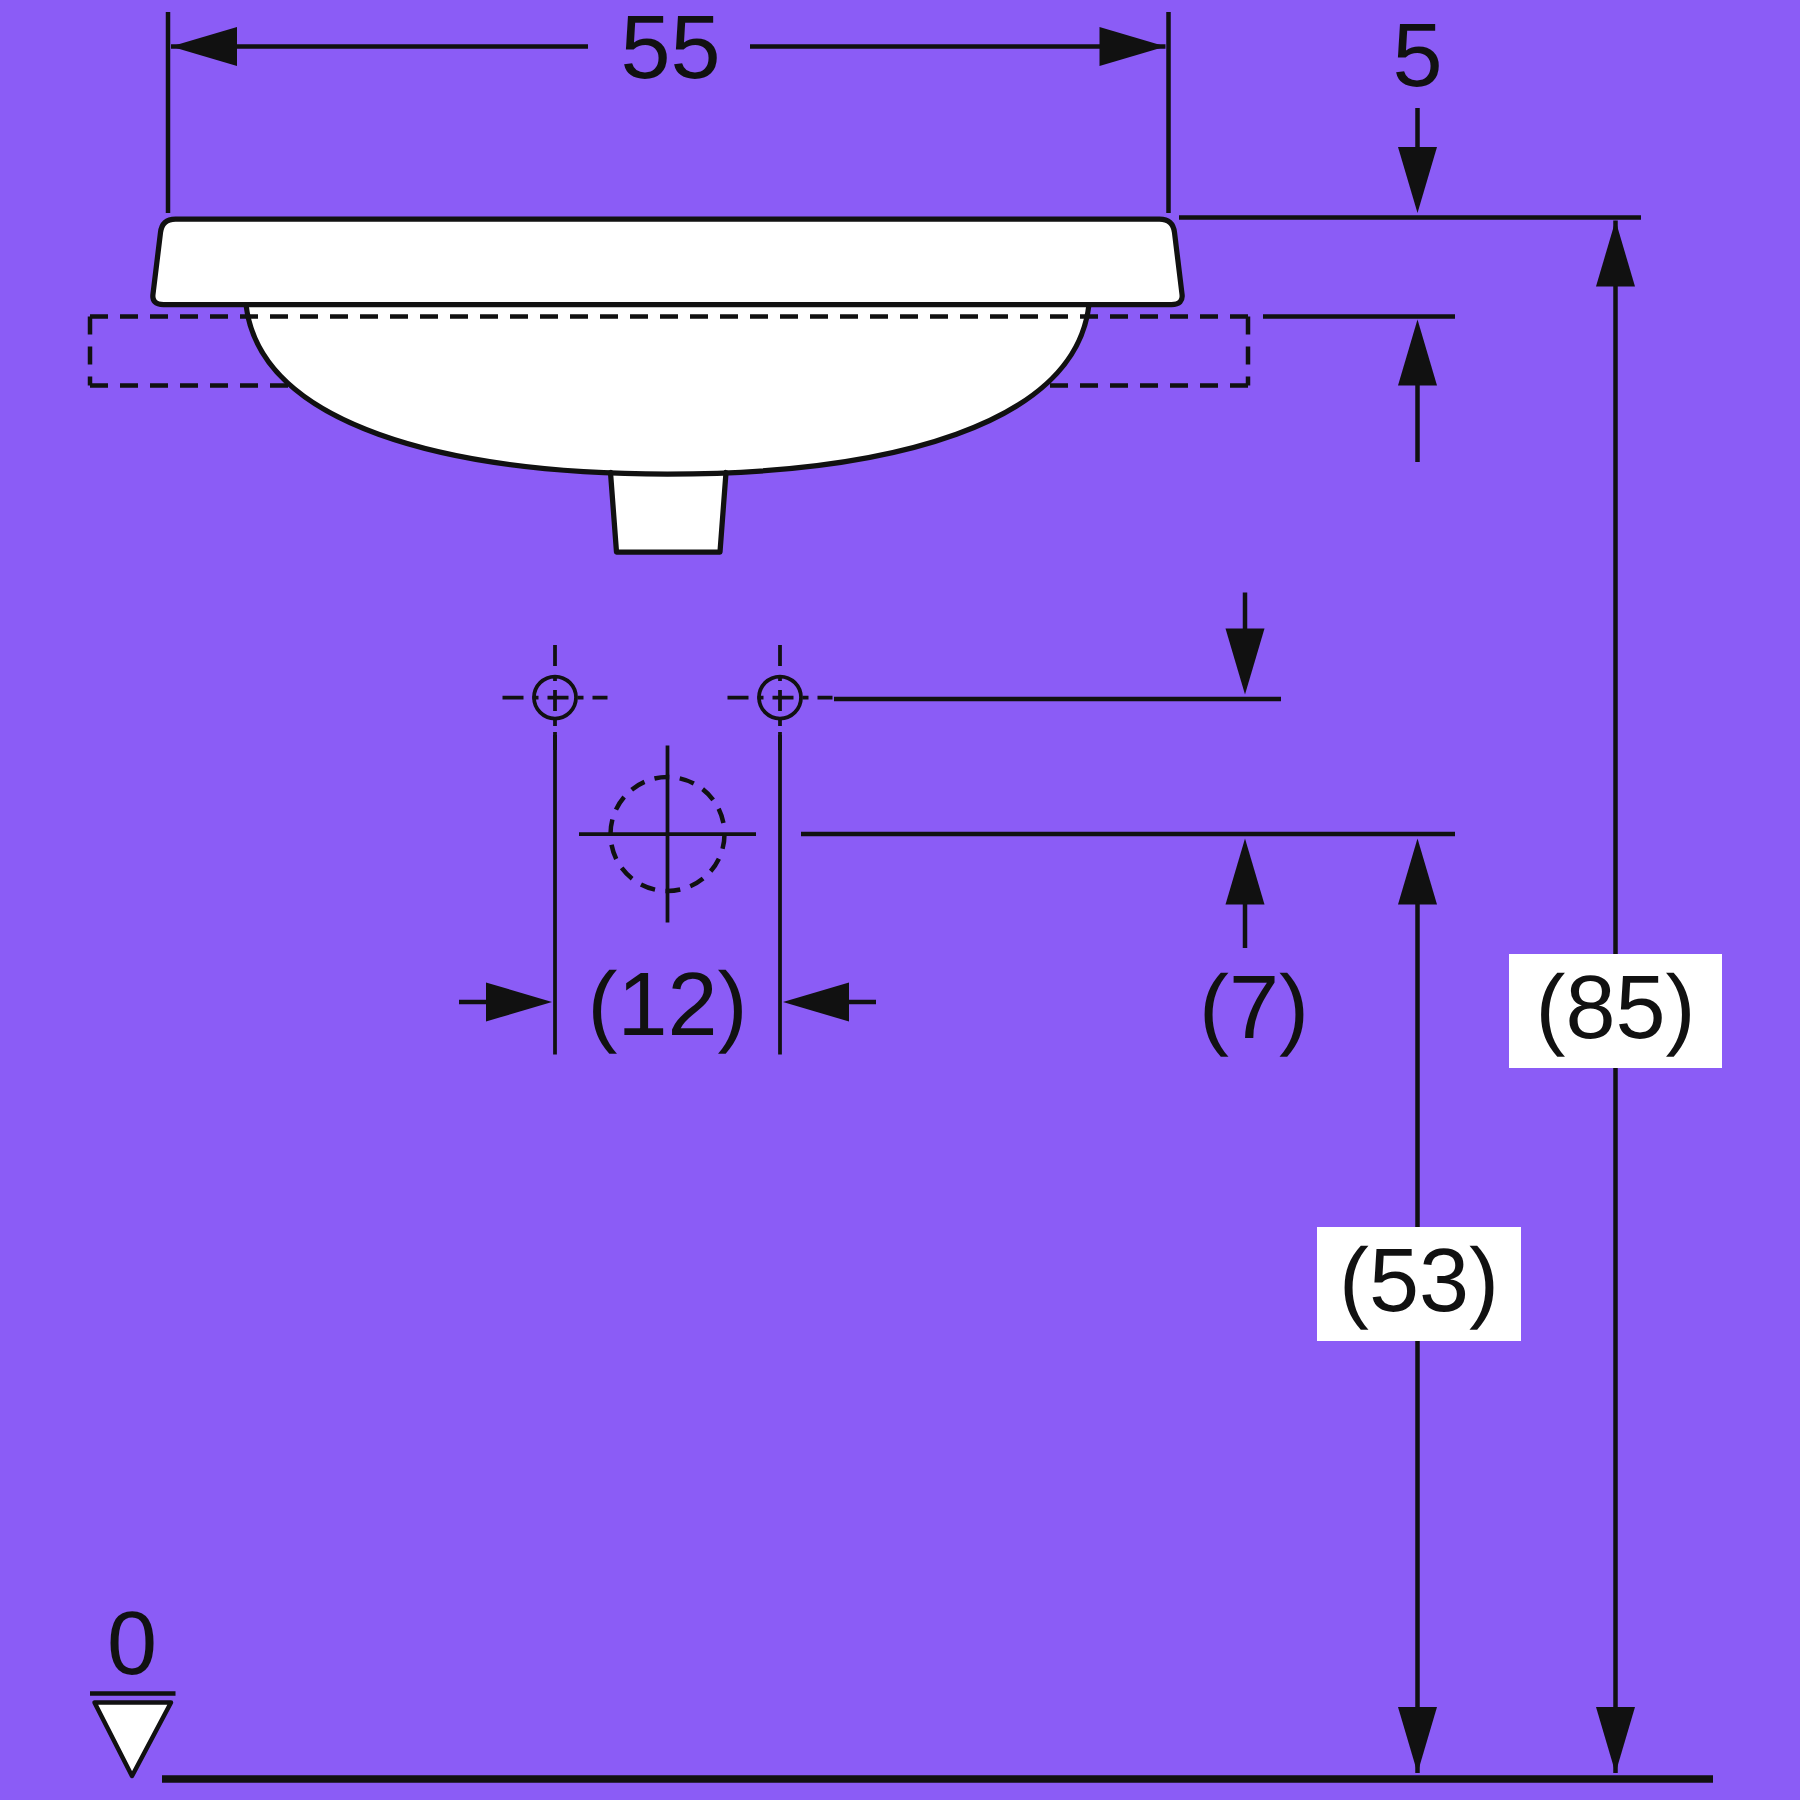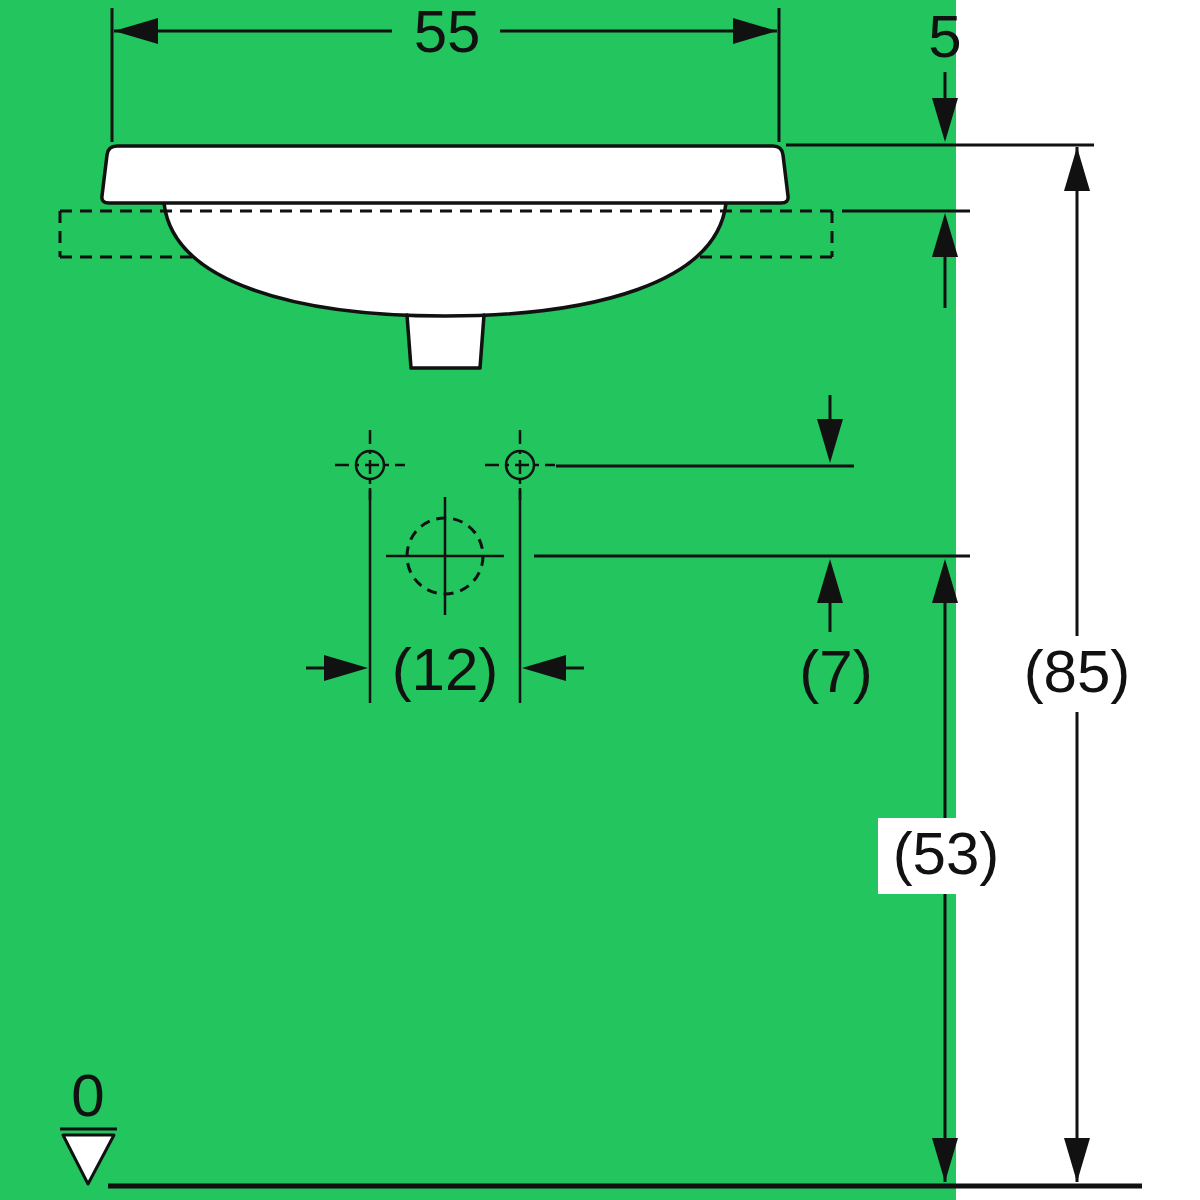--- a/index.html
+++ b/index.html
@@ -1,16 +1,16 @@
 <!DOCTYPE html>
 <html><head>
 <meta charset="utf-8">
 <style>
   html,body{margin:0;padding:0;background:#ffffff;}
-  .stage{width:956px;height:1200px;position:relative;background:#22c55e;}
+  .stage{width:1200px;height:1200px;position:relative;background:#8b5cf6;}
   svg{display:block;}
   .outline{stroke:#111111;stroke-width:3.5;fill:none;stroke-linecap:round;stroke-linejoin:round;}
   .outline-fill{stroke:#111111;stroke-width:3.5;fill:#ffffff;stroke-linejoin:round;}
   .whitefill{fill:#ffffff;stroke:none;}
   .dimline{stroke:#111111;stroke-width:3;fill:none;}
   .thinline{stroke:#111111;stroke-width:2.5;fill:none;}
   .dashline{stroke:#111111;stroke-width:3;fill:none;stroke-dasharray:12 8;}
   .centerline{stroke:#111111;stroke-width:2.5;fill:none;stroke-dasharray:14 6 4 6;}
   .dashcircle{stroke:#111111;stroke-width:3;fill:none;stroke-dasharray:10 7;}
   .arrow{fill:#111111;stroke:none;}

